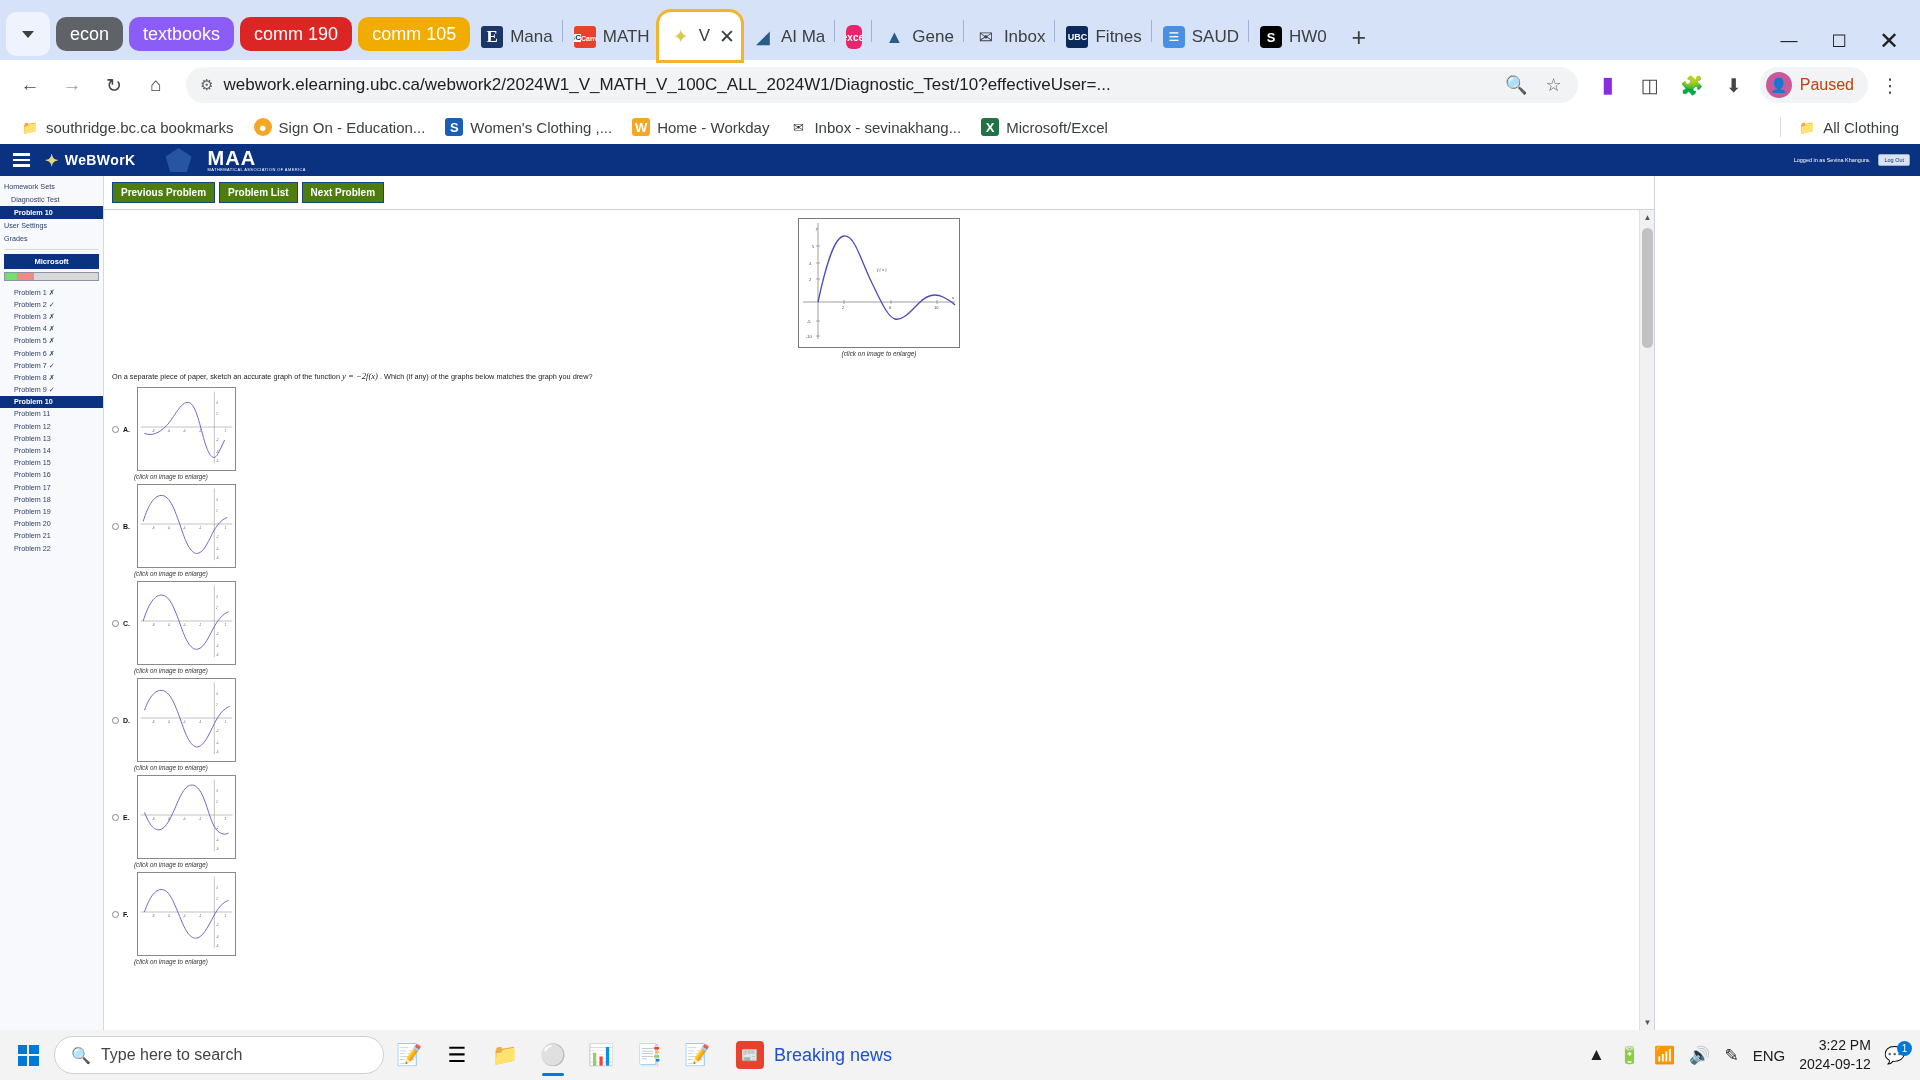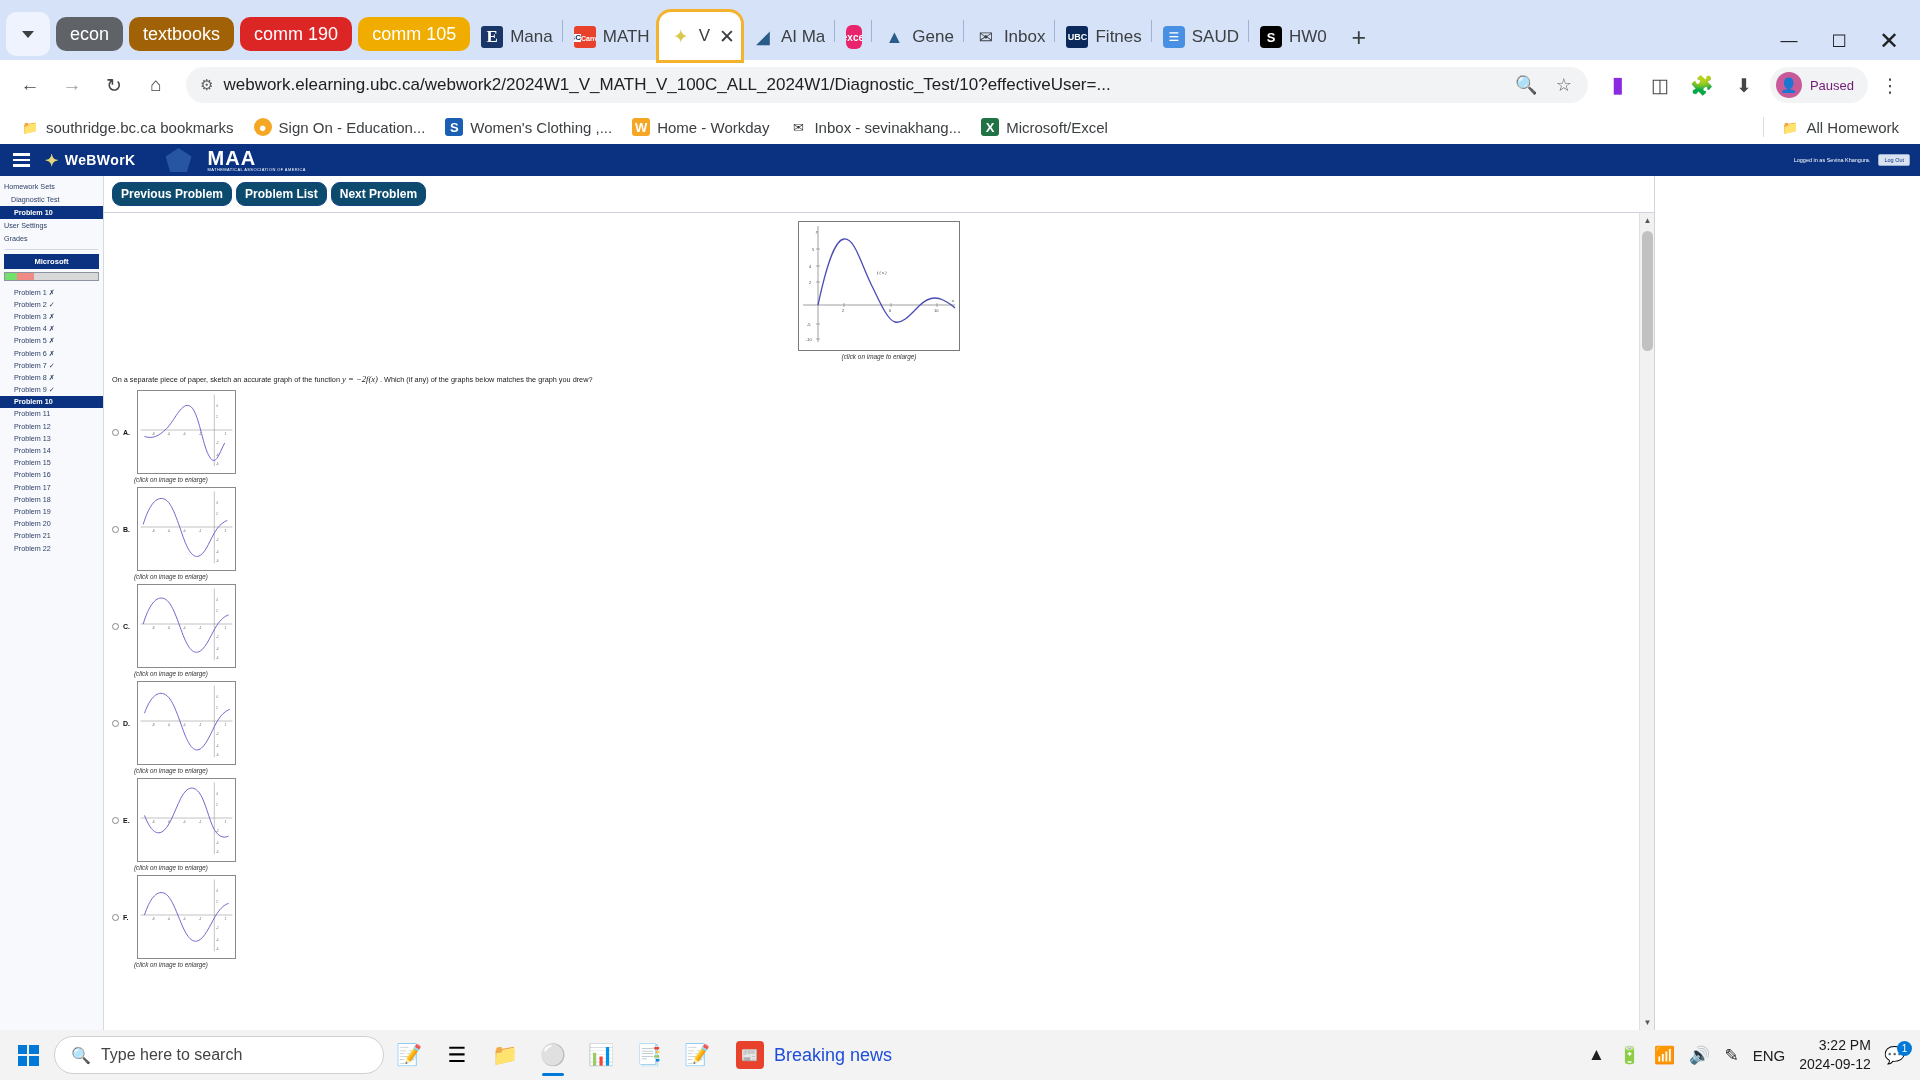--- a/index.html
+++ b/index.html
@@ -68,21 +68,21 @@
     flex: 1; height: 36px; background: #f1f3f4; border-radius: 18px; display: flex; align-items: center;
     padding: 0 8px 0 14px; margin: 0 8px; gap: 10px; min-width: 0; cursor: text;
   }
   .omni-url { flex: 1; font-size: 17px; color: #202124; white-space: nowrap; overflow: hidden; text-overflow: ellipsis; }
   .omni-icon { font-size: 15px; color: #5f6368; flex-shrink: 0; }
   .profile-pill {
     height: 36px; border-radius: 18px; background: #f1f3f4; display: flex; align-items: center;
     gap: 8px; padding: 0 14px 0 6px; margin-left: 4px; cursor: pointer; flex-shrink: 0;
   }
   .avatar-c { width: 26px; height: 26px; border-radius: 50%; background: #c85a9a; display:flex; align-items:center; justify-content:center; color:#fff; font-size: 14px;}
-  .profile-label { font-size: 13px; color: #701a75; }
+  .profile-label { font-size: 16px; color: #c2410c; }
 
   
   .bookmarks { height: 34px; background: #fff; display: flex; align-items: center; padding: 0 12px; gap: 2px; font-size: 15px; color: #3c4043; }
   .bm { display: flex; align-items: center; gap: 7px; padding: 4px 9px; border-radius: 6px; white-space: nowrap; cursor: pointer; }
   .bm-ico { width: 18px; height: 18px; display:flex; align-items:center; justify-content:center; font-size: 13px; border-radius: 3px; flex-shrink: 0;}
   .bm-sep { width: 1px; height: 20px; background: #dadce0; margin: 0 8px; }
   .bm-right { margin-left: auto; display: flex; align-items: center; }
 
   
   .page { flex: 1; display: flex; flex-direction: column; background: #fff; position: relative; overflow: hidden; }
@@ -113,21 +113,21 @@
   .prog-green { background: #72e06a; }
   .prog-red { background: #f08a85; }
   .prog-grey { background: #d8d8d8; }
   .sb-prob { padding: 1.6px 0 1.6px 14px; cursor: pointer; white-space: nowrap; color: #2c3e66;}
   .sb-prob.active { background: #0a3281; color: #fff; font-weight: bold; }
 
   
   .main-wrap { flex: 1; display: flex; min-width: 0; background: #fff; }
   .content { flex: 1; min-width: 0; display: flex; flex-direction: column; }
   .btnbar { padding: 6px 8px; display: flex; gap: 4px; background: #fff; }
-  .ww-btn { background: #0c4a6e; color: #fff; font-size: 12px; font-weight: bold; padding: 4px 8px; border: 1px solid #14457f; border-radius: 9px; cursor: pointer; white-space: nowrap;}
+  .ww-btn { background: #4d7c0f; color: #fff; font-size: 10px; font-weight: bold; padding: 4px 8px; border: 1px solid #14457f; border-radius: 0; cursor: pointer; white-space: nowrap;}
   .problem-area { flex: 1; border-top: 1px solid #cfd4dc; padding: 8px 0 0 0; position: relative; overflow: hidden;}
   .right-rail { width: 266px; border-left: 1px solid #cfd4dc; background: #fff; flex-shrink: 0;}
 
   .maingraph-wrap { display: flex; flex-direction: column; align-items: center; margin-top: 0px;}
   .graph-box { border: 1px solid #7a7a7a; background: #fff; }
   .click-cap { font-size: 6.4px; color: #333; font-style: italic; margin-top: 2px; text-align: center;}
 
   .qtext { font-size: 7.3px; color: #1a1a1a; padding: 0 0 0 8px; margin-top: 14px; }
   .qtext .mathi { font-family: "Liberation Serif", serif; font-style: italic; font-size: 8.6px; }
 
@@ -170,21 +170,21 @@
 
 <div class="browser">
 
   <div class="tabstrip">
     <div class="tab-list">
       <div class="tabgroup-toggle">
         <div class="chevron-d"></div>
       </div>
 
       <div class="tabchip" style="background:#5f6368">econ</div>
-      <div class="tabchip" style="background:#a16207">textbooks</div>
+      <div class="tabchip" style="background:#8b5cf6">textbooks</div>
       <div class="tabchip" style="background:#dc2626">comm 190</div>
       <div class="tabchip" style="background:#f0ad00">comm 105</div>
 
       <div class="tab">
         <span class="favicon fav-e">E</span>
         <span class="tab-title">Mana</span>
       </div>
       <div class="tab-sep"></div>
 
       <div class="tab">
@@ -296,21 +296,21 @@
       <span>Inbox - sevinakhang...</span>
     </div>
     <div class="bm">
       <span class="bm-ico" style="background:#217346;color:#fff;font-weight:bold">X</span>
       <span>Microsoft/Excel</span>
     </div>
     <div class="bm-right">
       <div class="bm-sep"></div>
       <div class="bm">
         <span class="bm-ico">📁</span>
-        <span>All Homework</span>
+        <span>All Clothing</span>
       </div>
     </div>
   </div>
 
   <div class="page">
 
     <div class="ww-header">
       <div class="hamburger">
           <i></i>
           <i></i>

